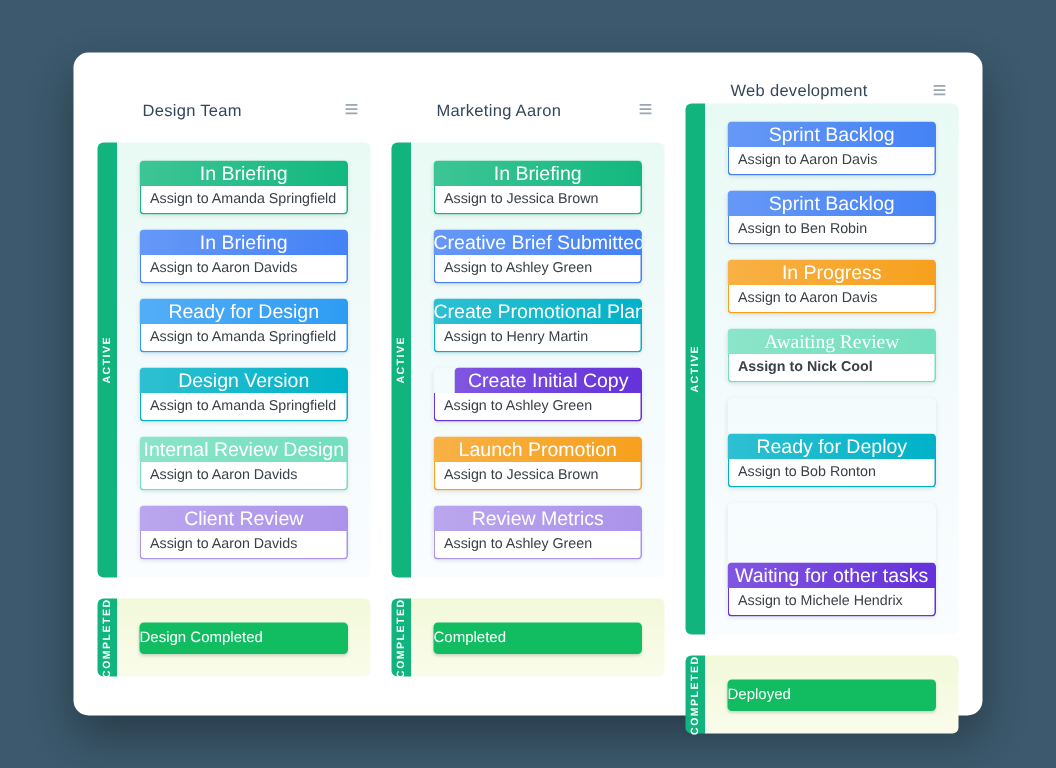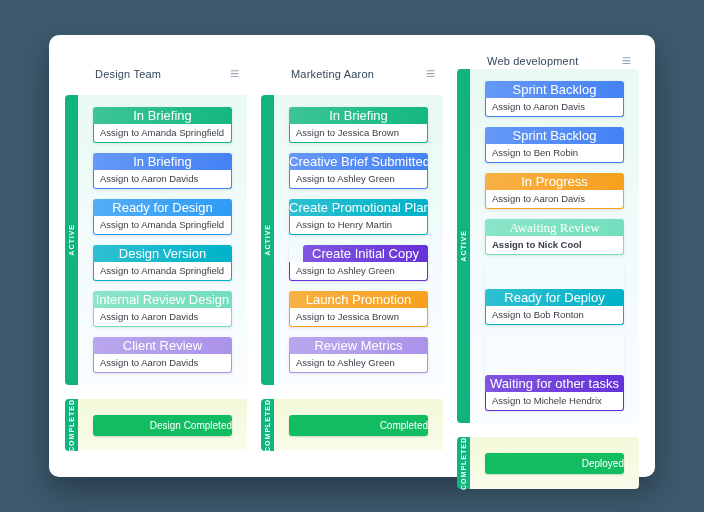--- a/index.html
+++ b/index.html
@@ -24,23 +24,23 @@
   .card { border-radius:4px; box-shadow:0 1px 3px rgba(30,50,70,.12); }
   .card-status { height:17px; line-height:17px; text-align:center; color:#ffffff; font-size:13px;
                  border-radius:3px 3px 0 0; overflow:hidden; white-space:nowrap;
                  background-image:linear-gradient(90deg, rgba(255,255,255,.18), rgba(255,255,255,0)); }
   .card-assignee { height:19px; line-height:17px; background:#ffffff; border:1px solid #ccc;
                    border-top:none; border-radius:0 0 3px 3px; font-size:9.5px; color:#3a4148;
                    padding-left:6px; overflow:hidden; white-space:nowrap; }
   .completed-section { margin-top:14px; height:52px; }
   .completed-body { background:linear-gradient(180deg,#f2f9d9,#fafceb); display:flex;
                     align-items:center; padding:0 15px; border-radius:0 4px 4px 0; }
-  .completed-button { width:100%; height:21px; line-height:21px; text-align:right;
+  .completed-button { width:100%; height:21px; line-height:21px; text-align:left;
                       background:#12bd62; color:#ffffff; font-size:10px; border-radius:3px;
-                      cursor:pointer; box-shadow:0 1px 2px rgba(20,80,50,.2);padding-left:33px; }
+                      cursor:pointer; box-shadow:0 1px 2px rgba(20,80,50,.2); }
 </style>
 </head>
 <body>
 
 <div class="page">
   <div class="panel">
 
     <div class="column">
       <div class="col-header">
         <div class="col-title">Design Team</div>

